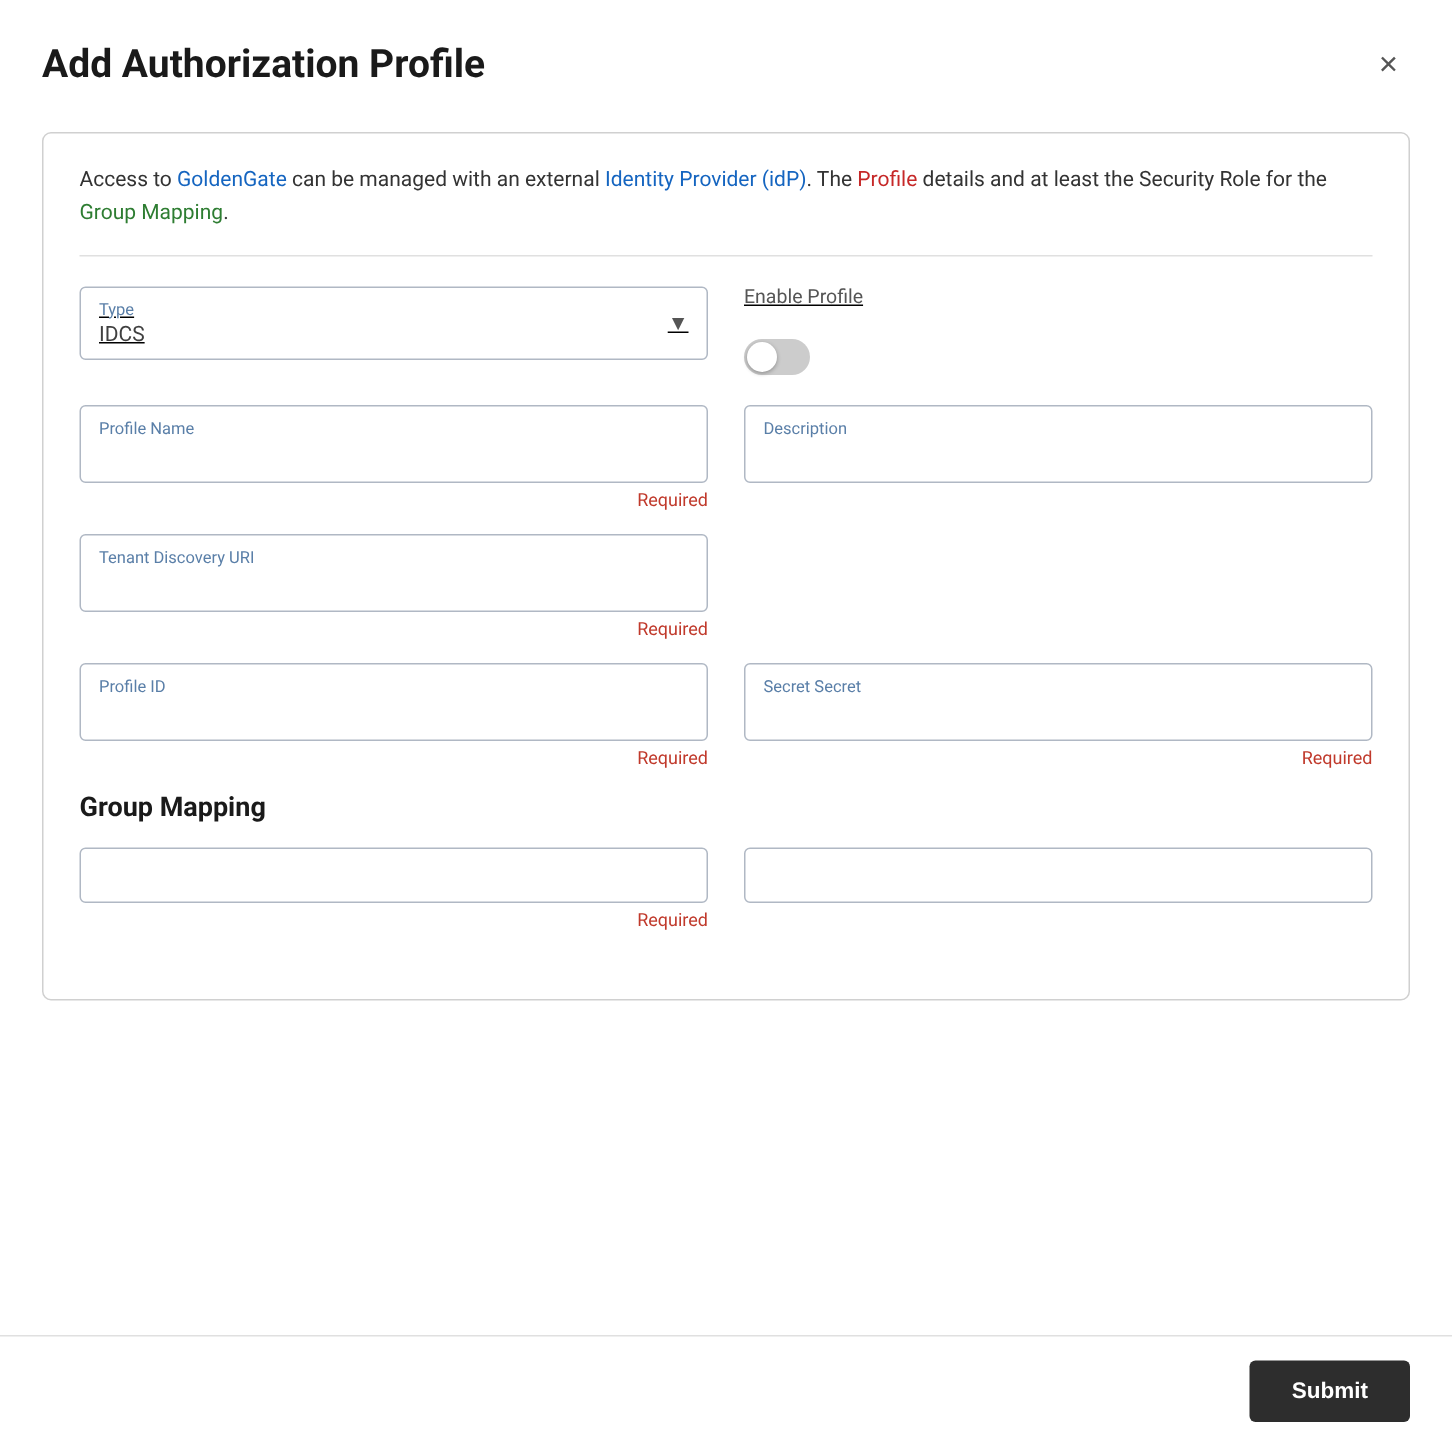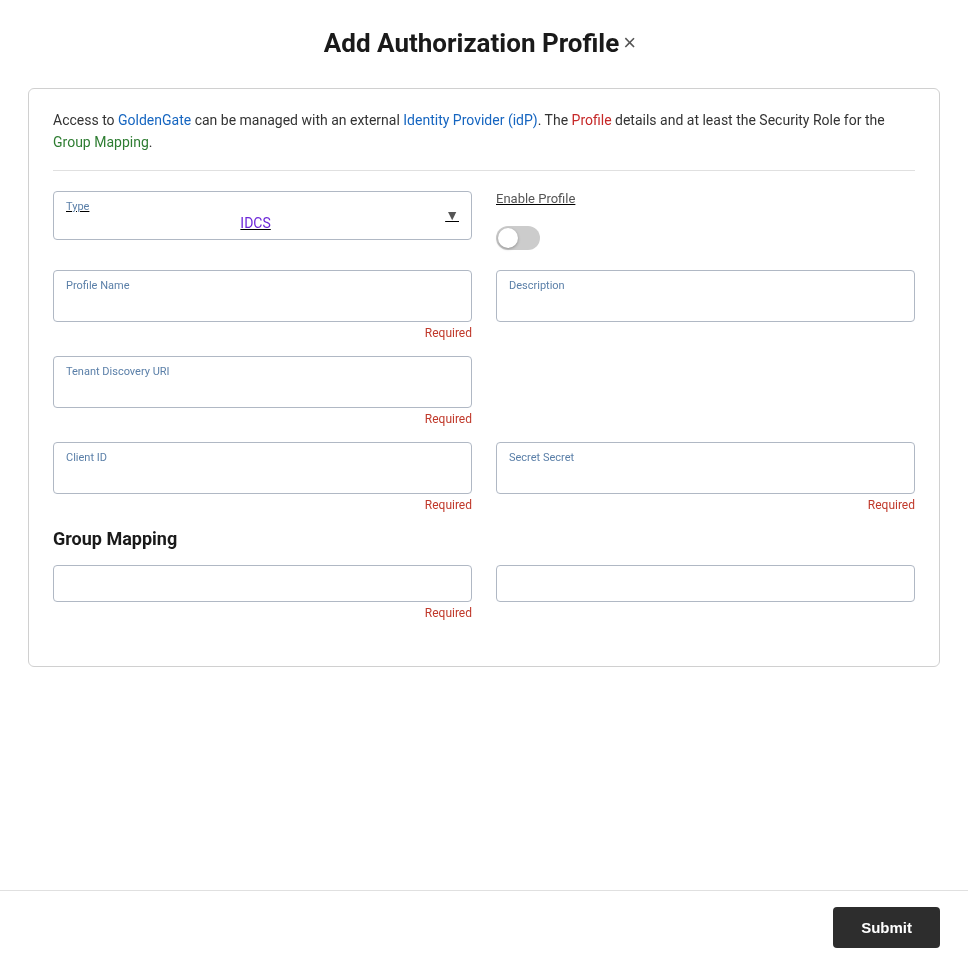--- a/index.html
+++ b/index.html
@@ -23,21 +23,21 @@
       min-height: 964px;
       background: #fff;
       position: relative;
       display: flex;
       flex-direction: column;
     }
 
     .modal-header {
       display: flex;
       align-items: center;
-      justify-content: center;
+      justify-content: space-between;
       padding: 28px 32px 20px 28px;
       border-bottom: none;
     }
 
     .modal-title {
       font-size: 26px;
       font-weight: 700;
       color: #1a1a1a;
     }
 
@@ -236,21 +236,21 @@
 
       <p class="info-text">
         Access to <a class="link-blue">GoldenGate</a> can be managed with an external <a class="link-blue">Identity Provider (idP)</a>. The <a class="link-red">Profile</a> details and at least the Security Role for the <a class="link-green">Group Mapping</a>.
       </p>
 
       <div class="type-row">
         <div class="form-group half">
           <div class="field-wrapper select-wrapper">
             <div class="select-content">
               <label>Type</label>
-              <div style="font-size:14px; color:#6d28d9;text-align:center;">IDCS</div>
+              <div style="font-size:14px; color:#404040;">IDCS</div>
             </div>
             <span class="chevron">▼</span>
           </div>
         </div>
 
         <div class="enable-profile-section">
           <span class="enable-profile-label">Enable Profile</span>
           <div class="toggle"></div>
         </div>
       </div>
@@ -278,21 +278,21 @@
             <label>Tenant Discovery URI</label>
             <input type="text" style="">
           </div>
           <span class="required-text">Required</span>
         </div>
       </div>
 
       <div class="form-row">
         <div class="form-group">
           <div class="field-wrapper">
-            <label>Client ID</label>
+            <label>Profile ID</label>
             <input type="text" style="">
           </div>
           <span class="required-text">Required</span>
         </div>
 
         <div class="form-group">
           <div class="field-wrapper">
             <label>Secret Secret</label>
             <input type="password" style="">
           </div>

